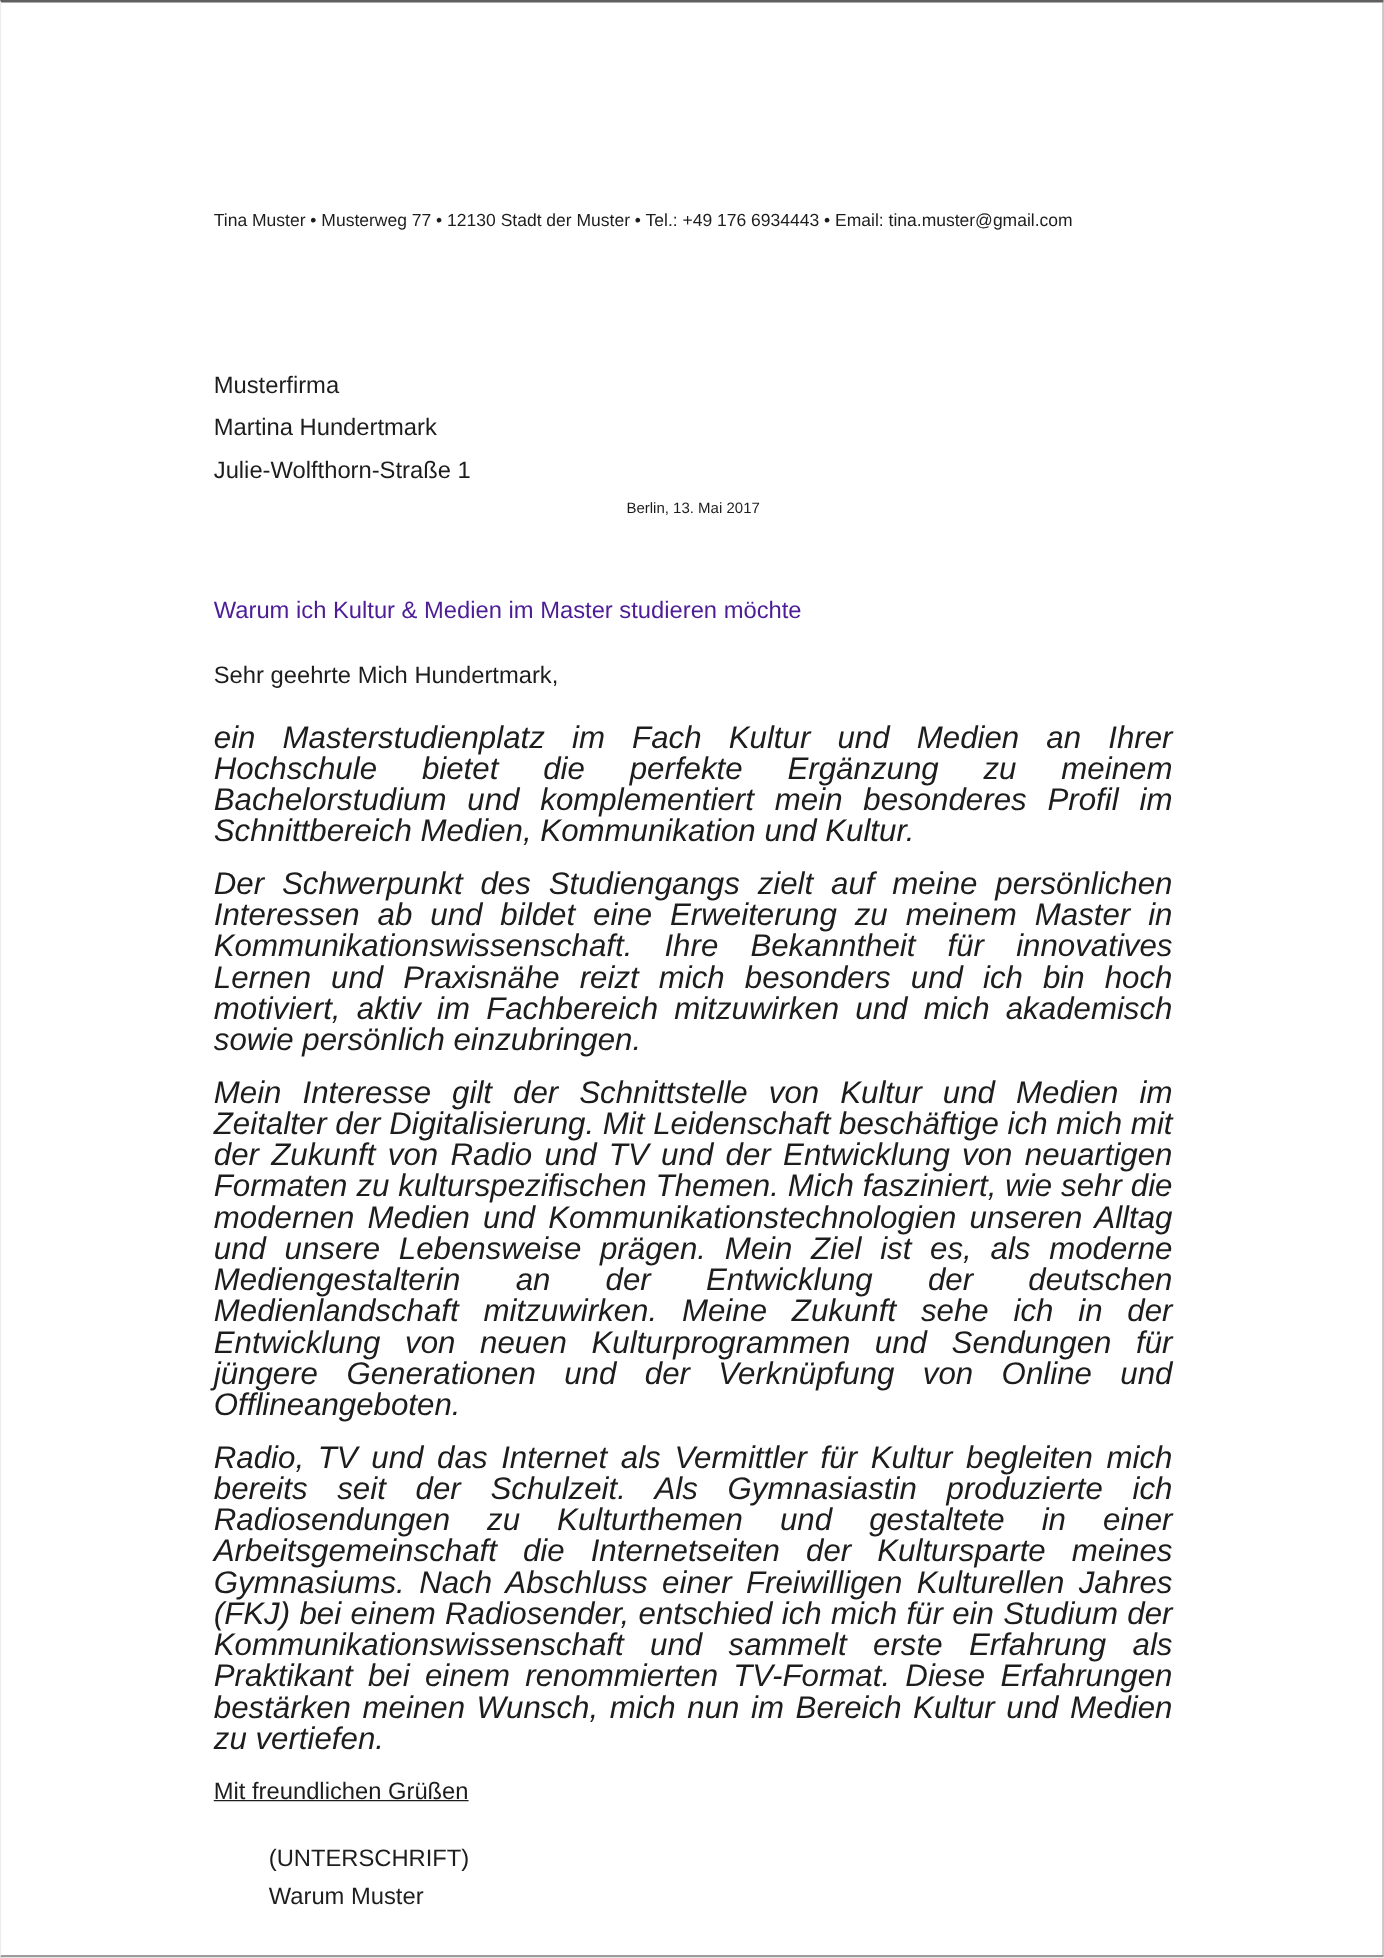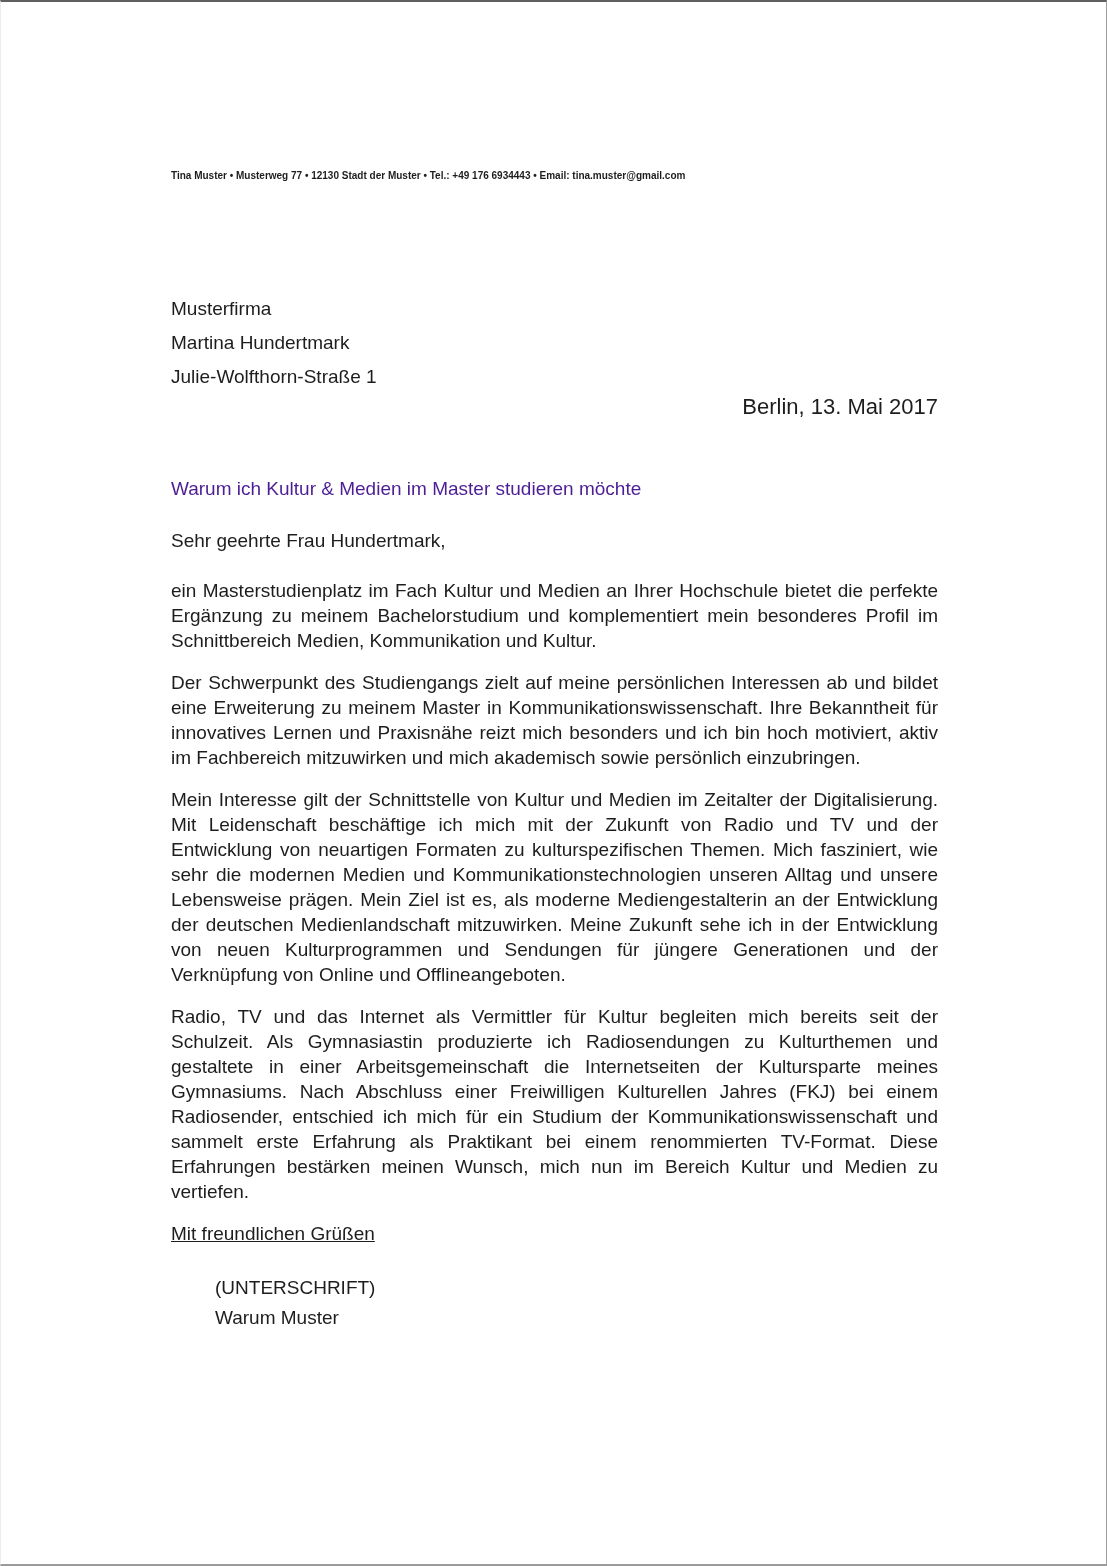--- a/index.html
+++ b/index.html
@@ -20,55 +20,55 @@
     font-family: "Liberation Sans", sans-serif;
     color: #1d1d1d;
     overflow: hidden;
   }
   .content {
     margin-left: 170px;
     width: 767px;
     padding-top: 164px;
   }
   .sender-line {
-    font-size: 10px;
+    font-size: 14px;
     line-height: 20px;
     color: #1d1d1d;
     white-space: nowrap;
-    font-weight: bold;
   }
   .recipient {
     margin-top: 106px;
     font-size: 19px;
   }
   .recipient div {
     line-height: 34px;
   }
   .date-line {
-    font-size: 22px;
+    font-size: 12px;
     line-height: 25px;
-    text-align: right;
+    text-align: center;
   }
   .subject {
     margin-top: 57px;
     font-size: 19px;
     line-height: 26px;
     font-weight: 400;
     color: #4c1d95;
   }
   .salutation {
     margin-top: 26px;
     font-size: 19px;
     line-height: 25px;
   }
   p.body-paragraph {
-    font-size: 19px;
+    font-size: 25px;
     line-height: 25px;
     text-align: justify;
     margin: 17px 0 0 0;
+    font-style: italic;
   }
   p.body-paragraph.first {
     margin-top: 25px;
   }
   .closing {
     margin-top: 17px;
     font-size: 19px;
     line-height: 25px;
     text-decoration: underline;
   }
@@ -93,21 +93,21 @@
     <div class="recipient">
       <div>Musterfirma</div>
       <div>Martina Hundertmark</div>
       <div>Julie-Wolfthorn-Straße 1</div>
     </div>
 
     <div class="date-line">Berlin, 13. Mai 2017</div>
 
     <div class="subject">Warum ich Kultur &amp; Medien im Master studieren möchte</div>
 
-    <div class="salutation">Sehr geehrte Frau Hundertmark,</div>
+    <div class="salutation">Sehr geehrte Mich Hundertmark,</div>
 
     <p class="body-paragraph first">ein Masterstudienplatz im Fach Kultur und Medien an Ihrer Hochschule bietet die perfekte Ergänzung zu meinem Bachelorstudium und komplementiert mein besonderes Profil im Schnittbereich Medien, Kommunikation und Kultur.</p>
 
     <p class="body-paragraph">Der Schwerpunkt des Studiengangs zielt auf meine persönlichen Interessen ab und bildet eine Erweiterung zu meinem Master in Kommunikationswissenschaft. Ihre Bekanntheit für innovatives Lernen und Praxisnähe reizt mich besonders und ich bin hoch motiviert, aktiv im Fachbereich mitzuwirken und mich akademisch sowie persönlich einzubringen.</p>
 
     <p class="body-paragraph">Mein Interesse gilt der Schnittstelle von Kultur und Medien im Zeitalter der Digitalisierung. Mit Leidenschaft beschäftige ich mich mit der Zukunft von Radio und TV und der Entwicklung von neuartigen Formaten zu kulturspezifischen Themen. Mich fasziniert, wie sehr die modernen Medien und Kommunikationstechnologien unseren Alltag und unsere Lebensweise prägen. Mein Ziel ist es, als moderne Mediengestalterin an der Entwicklung der deutschen Medienlandschaft mitzuwirken. Meine Zukunft sehe ich in der Entwicklung von neuen Kulturprogrammen und Sendungen für jüngere Generationen und der Verknüpfung von Online und Offlineangeboten.</p>
 
     <p class="body-paragraph">Radio, TV und das Internet als Vermittler für Kultur begleiten mich bereits seit der Schulzeit. Als Gymnasiastin produzierte ich Radiosendungen zu Kulturthemen und gestaltete in einer Arbeitsgemeinschaft die Internetseiten der Kultursparte meines Gymnasiums. Nach Abschluss einer Freiwilligen Kulturellen Jahres (FKJ) bei einem Radiosender, entschied ich mich für ein Studium der Kommunikationswissenschaft und sammelt erste Erfahrung als Praktikant bei einem renommierten TV-Format. Diese Erfahrungen bestärken meinen Wunsch, mich nun im Bereich Kultur und Medien zu vertiefen.</p>
 
 

